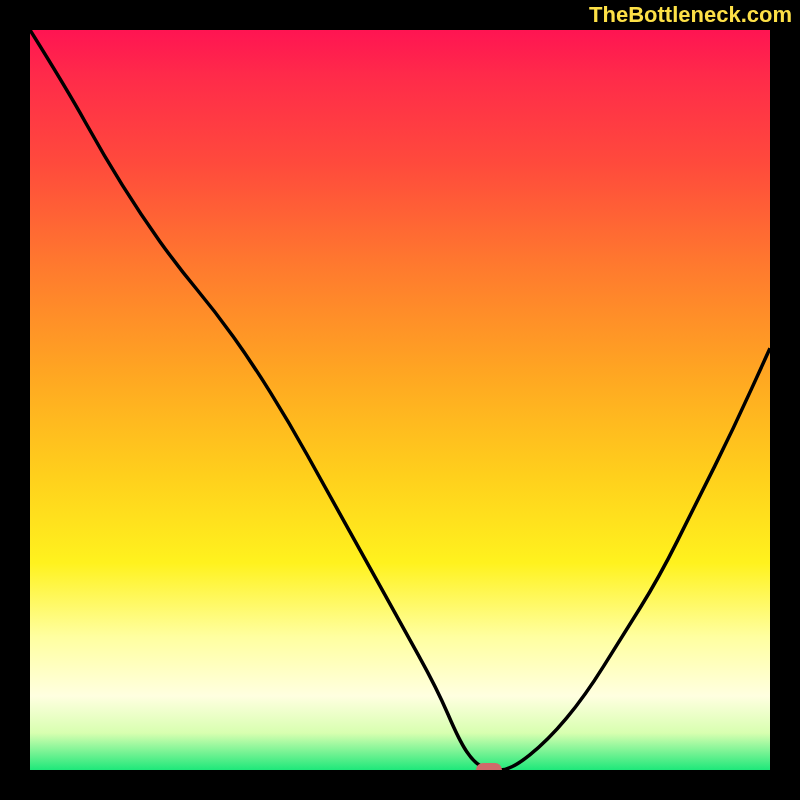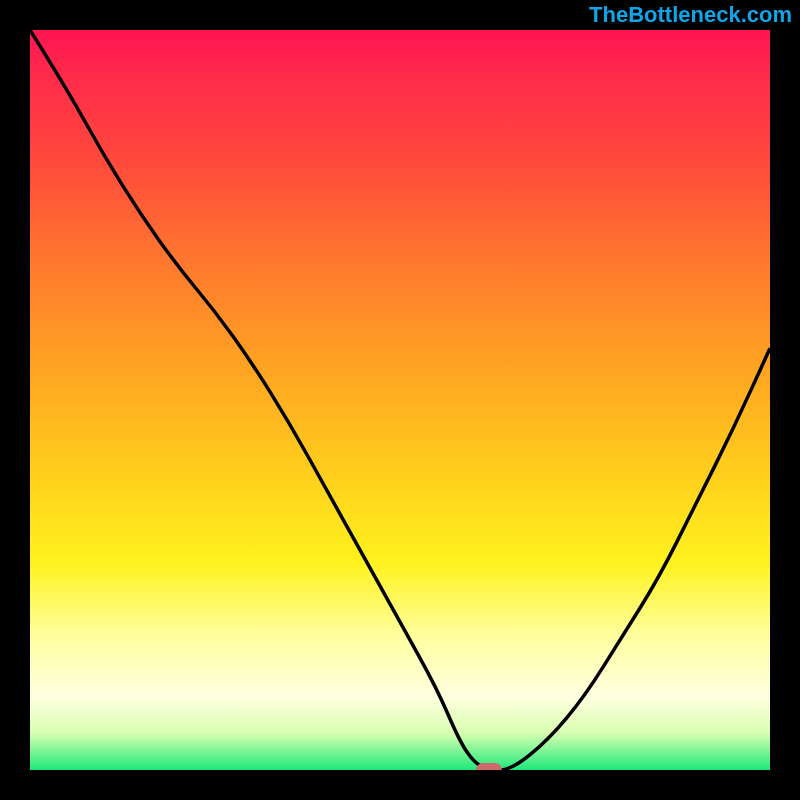--- a/index.html
+++ b/index.html
@@ -14,21 +14,21 @@
   .frame {
     position: relative;
     width: 800px;
     height: 800px;
     background: #000;
   }
   .watermark {
     position: absolute;
     top: 2px;
     right: 8px;
-    color: #0ea5e9;
+    color: #fde047;
     font-size: 22px;
     font-weight: 600;
     z-index: 40;
     user-select: none;
   }
   .plot-area {
     position: absolute;
     left: 30px;
     top: 30px;
     width: 740px;

